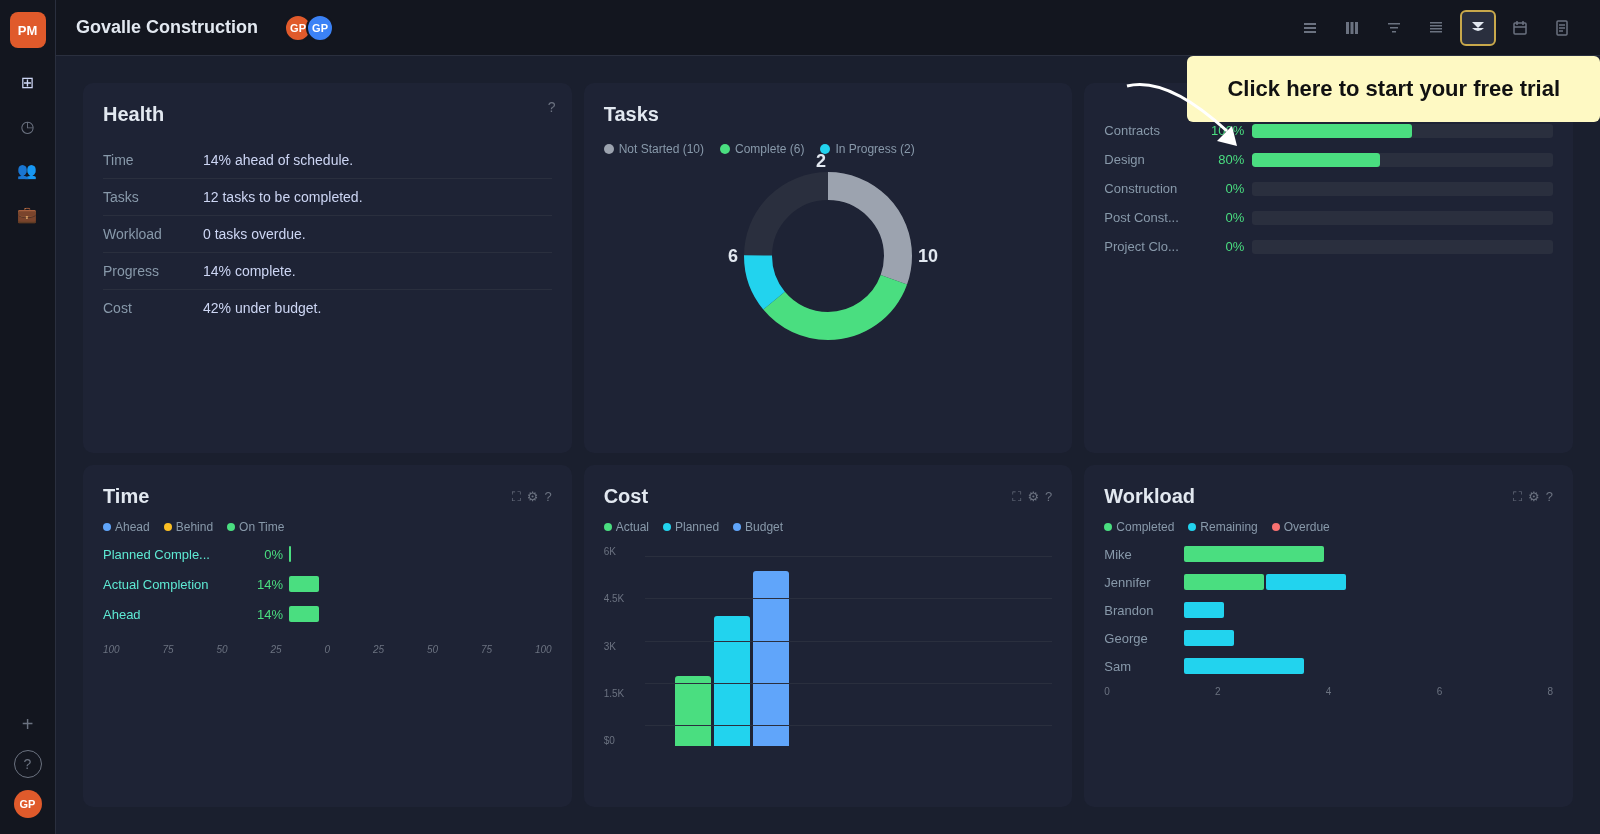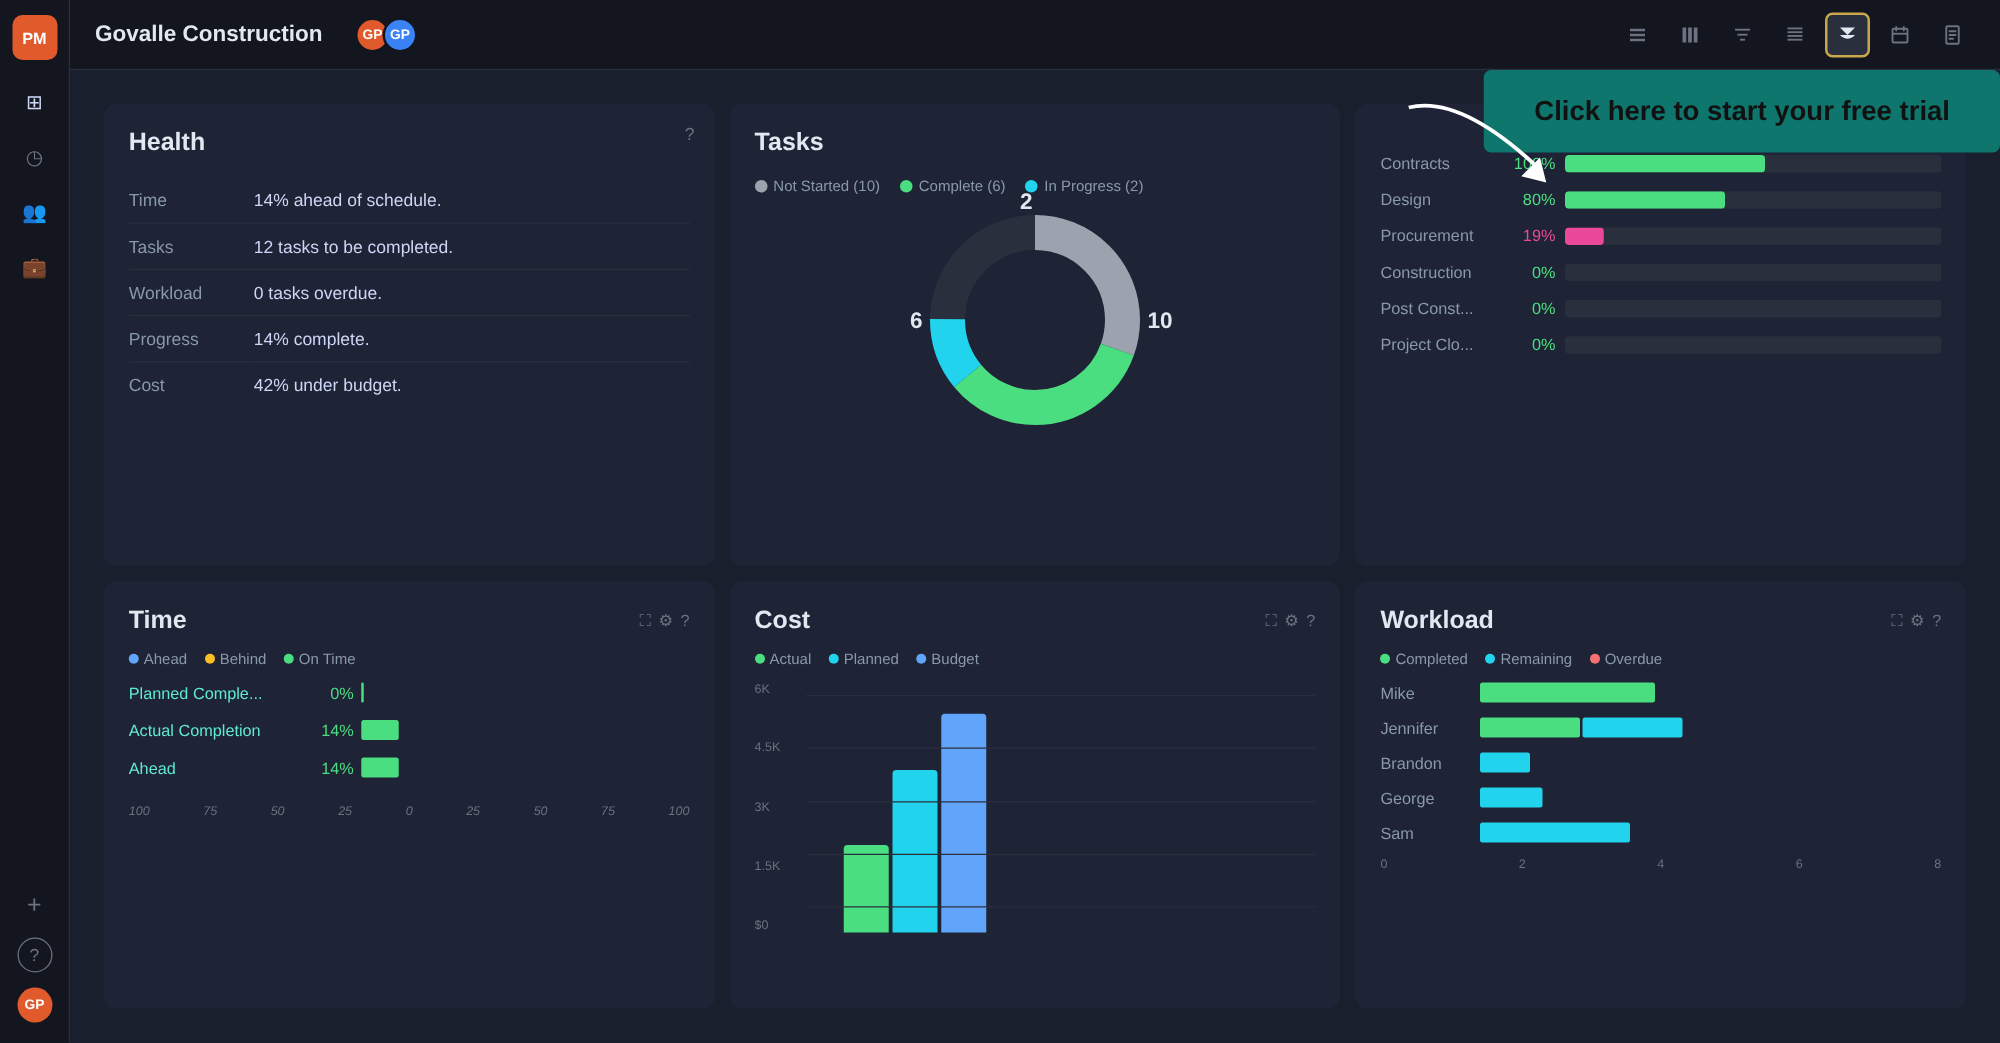--- a/index.html
+++ b/index.html
@@ -96,21 +96,21 @@
     .workload-label { width: 80px; font-size: 13px; color: #8899aa; flex-shrink: 0; }
     .workload-bars { display: flex; gap: 2px; align-items: center; }
     .workload-bar { height: 16px; border-radius: 2px; }
 
     
     .trial-overlay {
       position: fixed; top: 56px; right: 0; z-index: 200;
       display: flex; align-items: flex-start;
     }
     .trial-box {
-      background: #0f766e; color: #111; font-size: 22px; font-weight: 600;
+      background: #fef9c3; color: #111; font-size: 22px; font-weight: 600;
       padding: 20px 40px; border-radius: 6px; white-space: nowrap;
     }
 
     
     .col-health { grid-column: 1; grid-row: 1; }
     .col-tasks { grid-column: 2; grid-row: 1; }
     .col-progress { grid-column: 3; grid-row: 1; }
     .col-time { grid-column: 1; grid-row: 2; }
     .col-cost { grid-column: 2; grid-row: 2; }
     .col-workload { grid-column: 3; grid-row: 2; }
@@ -276,27 +276,20 @@
       </div>
     </div>
         <div class="progress-row">
       <div class="progress-label">Design</div>
       <div class="progress-pct" style="color:#4ade80;">80%</div>
       <div class="progress-bar-track">
         <div class="progress-bar-fill" style="width:128px;background:#4ade80;"></div>
       </div>
     </div>
         <div class="progress-row">
-      <div class="progress-label">Procurement</div>
-      <div class="progress-pct" style="color:#ec4899;">19%</div>
-      <div class="progress-bar-track">
-        <div class="progress-bar-fill" style="width:30.4px;background:#ec4899;"></div>
-      </div>
-    </div>
-        <div class="progress-row">
       <div class="progress-label">Construction</div>
       <div class="progress-pct" style="color:#4ade80;">0%</div>
       <div class="progress-bar-track">
         <div class="progress-bar-fill" style="width:0px;background:#4ade80;"></div>
       </div>
     </div>
         <div class="progress-row">
       <div class="progress-label">Post Const...</div>
       <div class="progress-pct" style="color:#4ade80;">0%</div>
       <div class="progress-bar-track">

